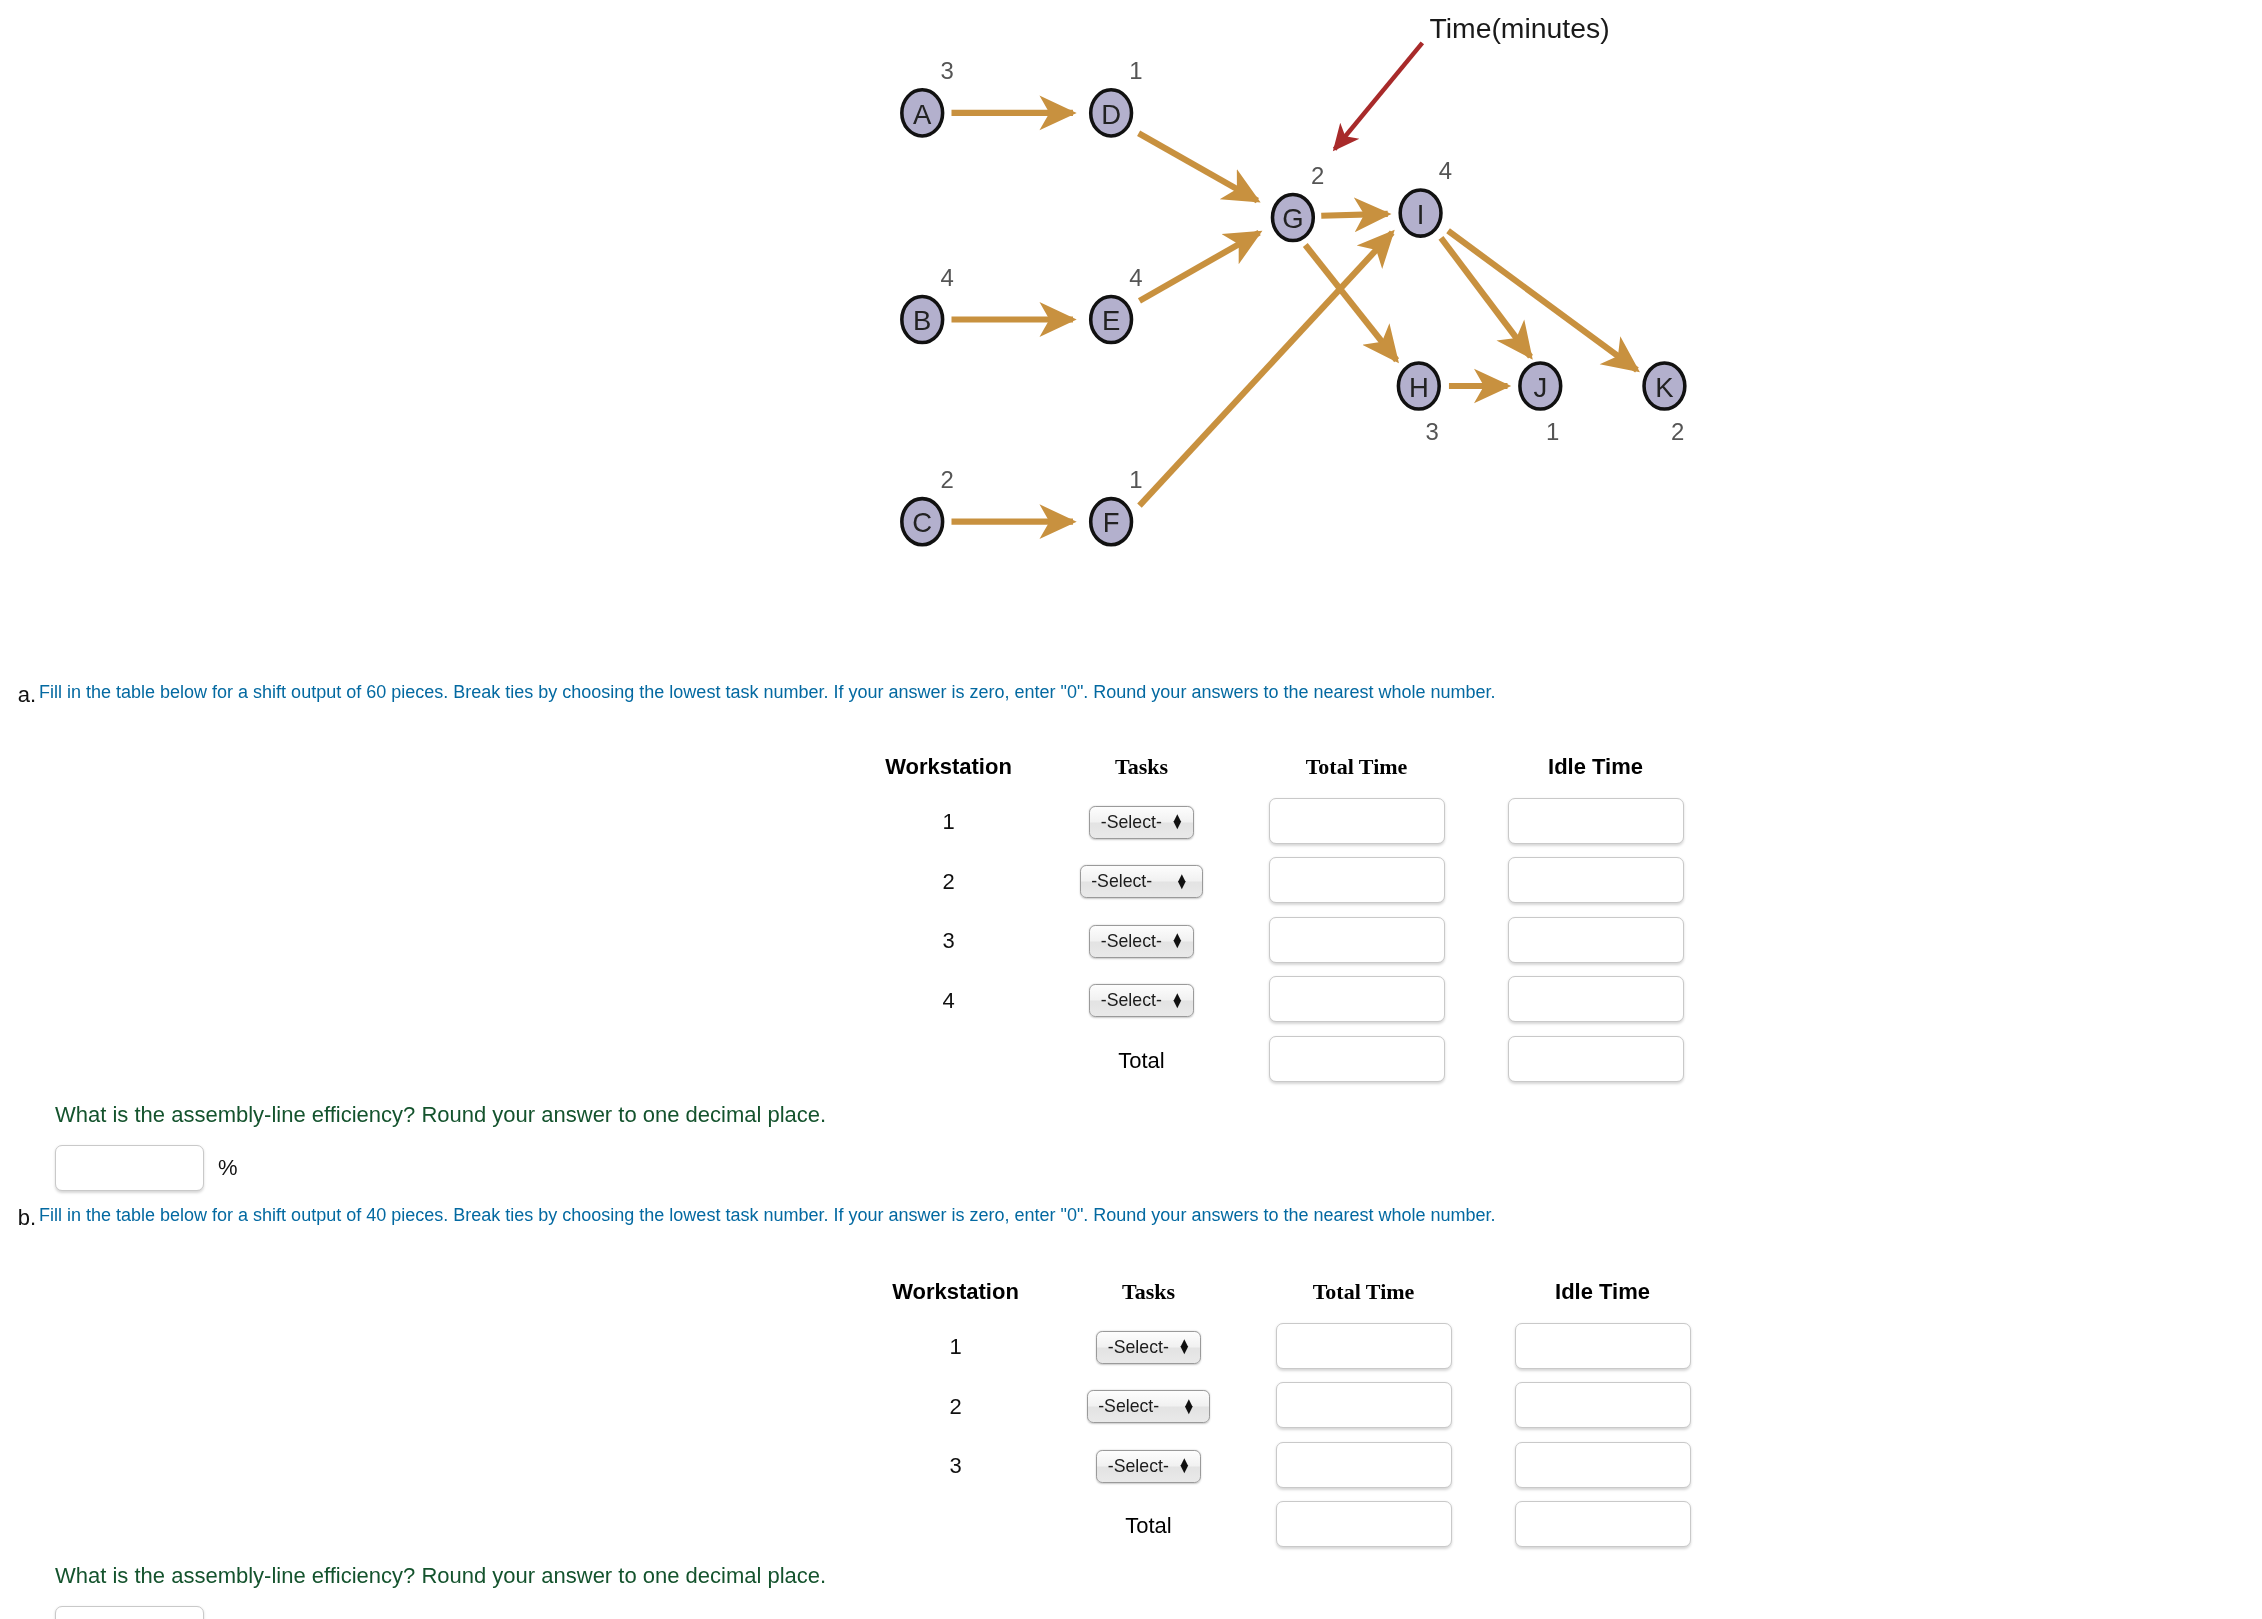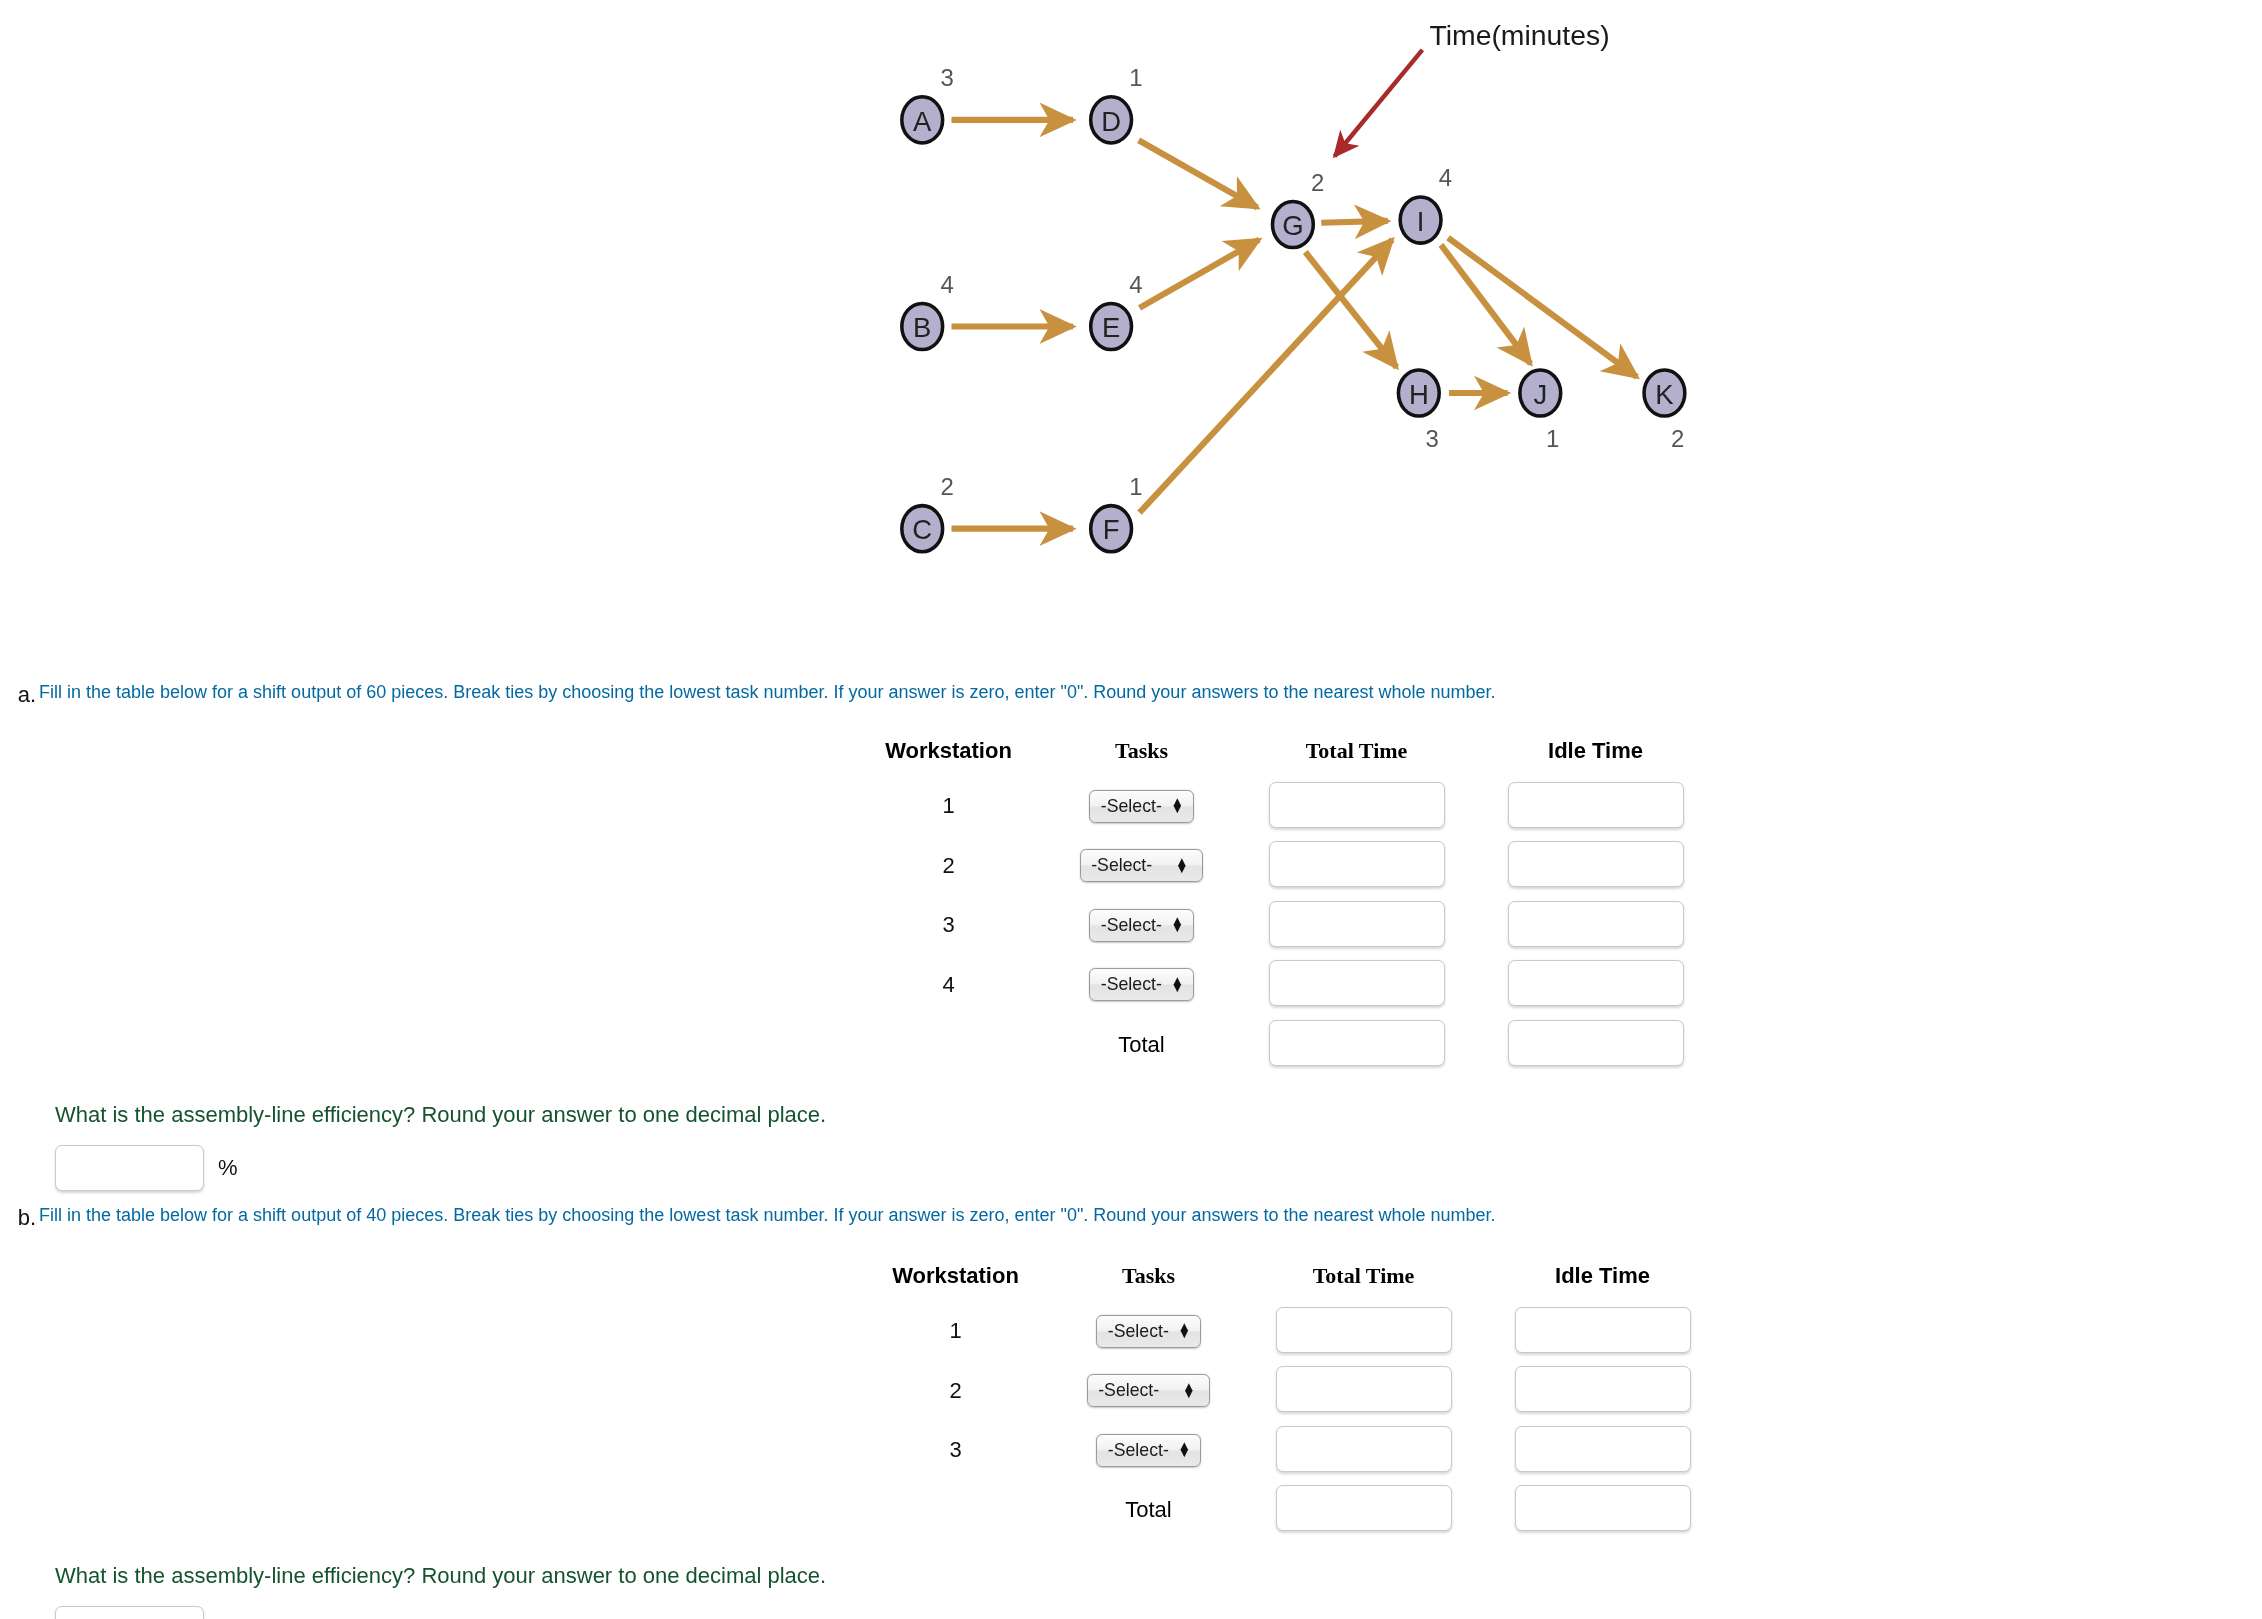--- a/index.html
+++ b/index.html
@@ -12,21 +12,21 @@
     width: 2263px;
     height: 1619px;
     position: relative;
     overflow: hidden;
     color: #1a1a1a;
   }
 
   
   .diagram-wrap {
     position: absolute;
-    left: 0; top: 16px;
+    left: 0; top: 9px;
     width: 2263px;
     height: 621px;
   }
   .diagram-svg { display: block; }
 
   
   .qblock {
     position: absolute;
     left: 0;
     width: 2263px;
@@ -50,21 +50,21 @@
 
   .subq {
     font-size: 22px;
     color: #14532d;
     padding-left: 55px;
   }
 
   
   table.ws-table {
     border-collapse: collapse;
-    margin: 0;
+    margin: 16px;
   }
   table.ws-table th {
     font-size: 22px;
     font-weight: bold;
     color: #000;
     text-align: center;
     padding: 0 0 12.4px 0;
     white-space: nowrap;
   }
   table.ws-table td {

